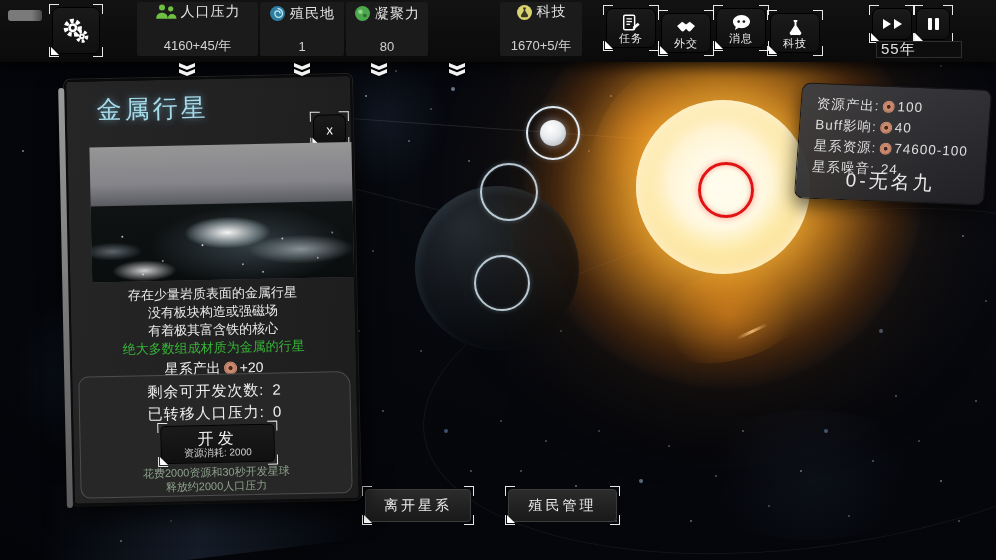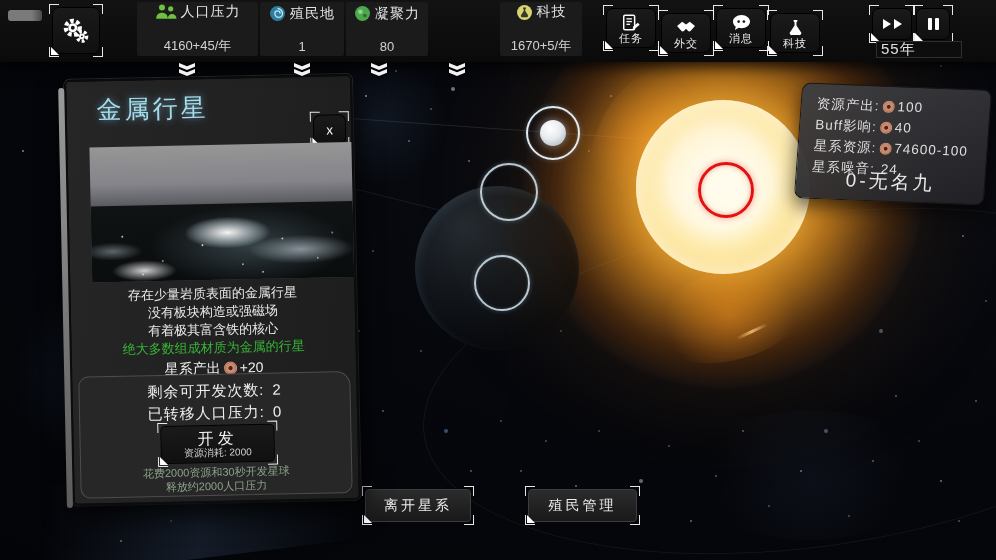--- a/index.html
+++ b/index.html
@@ -152,21 +152,21 @@
     transform:rotate(2.2deg) skewX(-2deg);
     background:linear-gradient(160deg,rgba(62,62,66,.95),rgba(34,34,38,.95));
     border:1px solid #17171a;border-radius:9px;box-shadow:0 8px 18px rgba(0,0,0,.6);box-sizing:border-box;padding:9px 0 0 15px;}
   .sys-row{display:flex;align-items:center;height:21px;font-size:13.5px;color:#dedede;letter-spacing:1px;}
   .sys-row .coin{width:12px;height:12px;}
   .sys-name{position:absolute;left:0;bottom:6px;width:100%;text-align:center;font-size:19px;letter-spacing:3px;color:#e8e8e8;}
   
   .bottom-btn{height:31px;top:489px;display:flex;align-items:center;justify-content:center;
     font-size:14px;letter-spacing:3px;border-radius:4px;background:linear-gradient(#2c2c2c,#191919);border:1px solid #3c3c3c;z-index:12;}
   .bb1{left:365px;width:104px;}
-  .bb2{left:528px;width:107px;}
+  .bb2{left:508px;width:107px;}
   svg{display:block;}
 </style>
 </head>
 <body>
 
 <div id="app">
 
   <div class="stars"></div>
   <div class="neb neb1"></div>
   <div class="neb neb2"></div>

